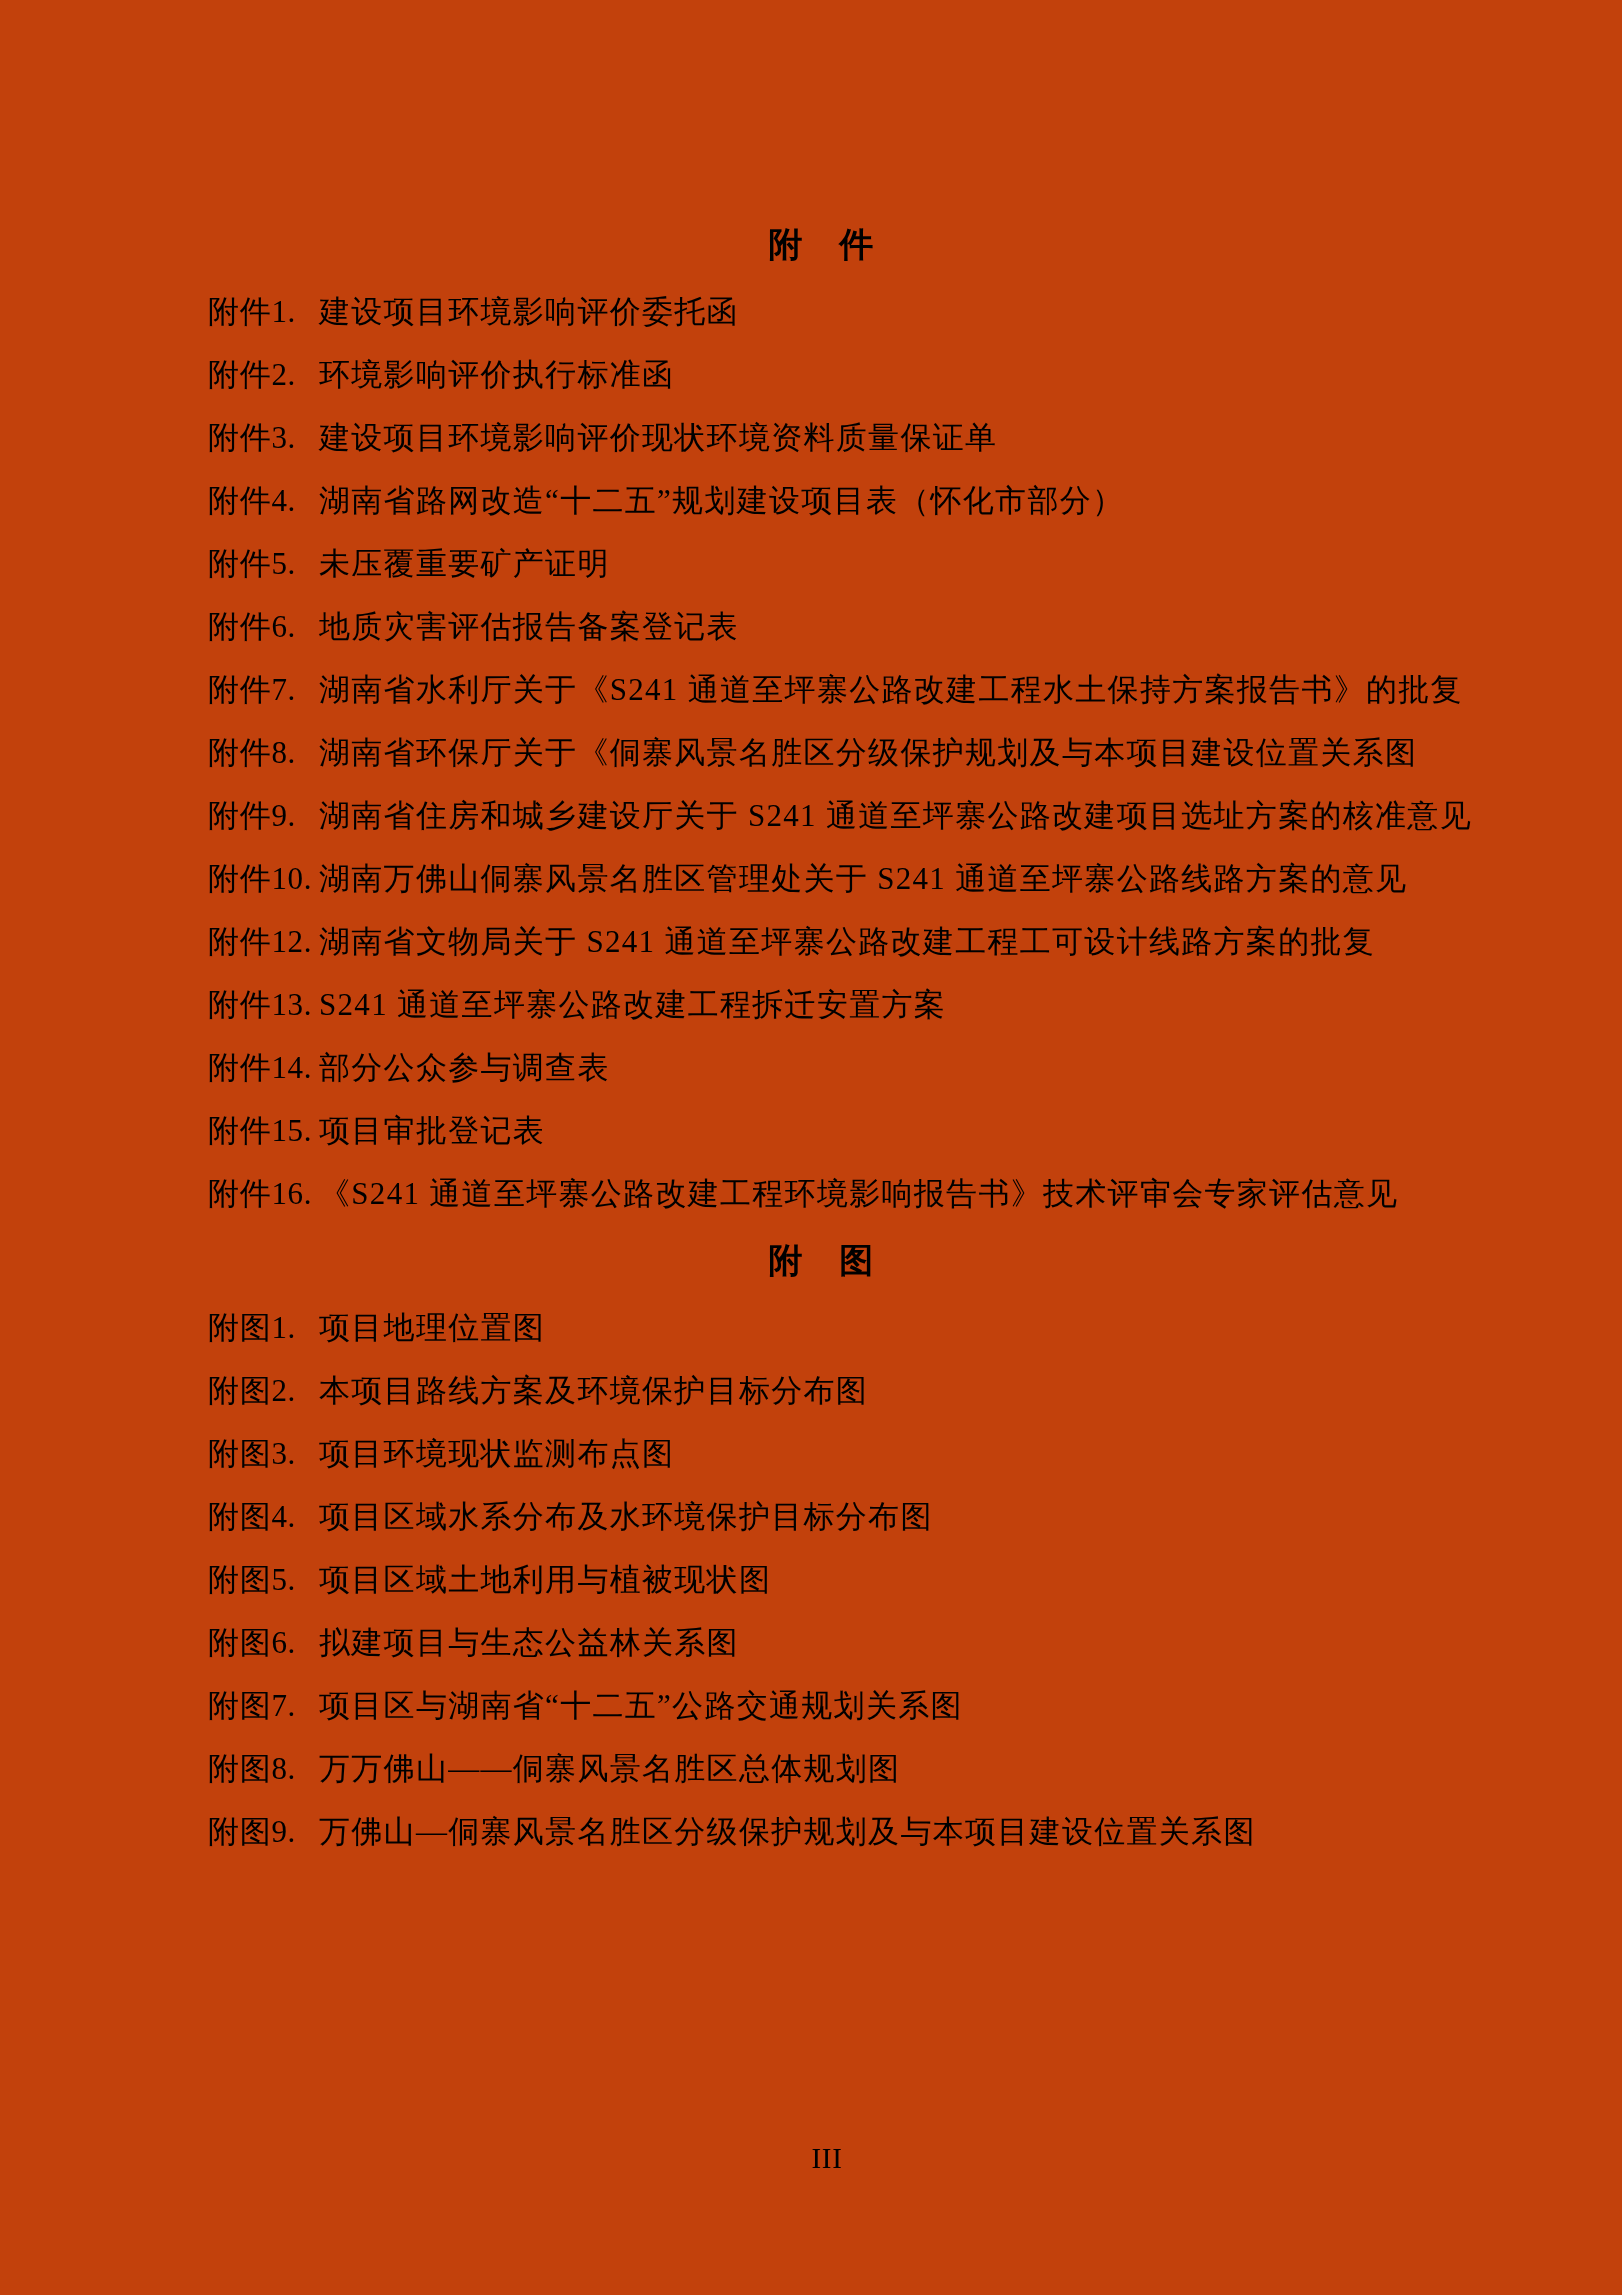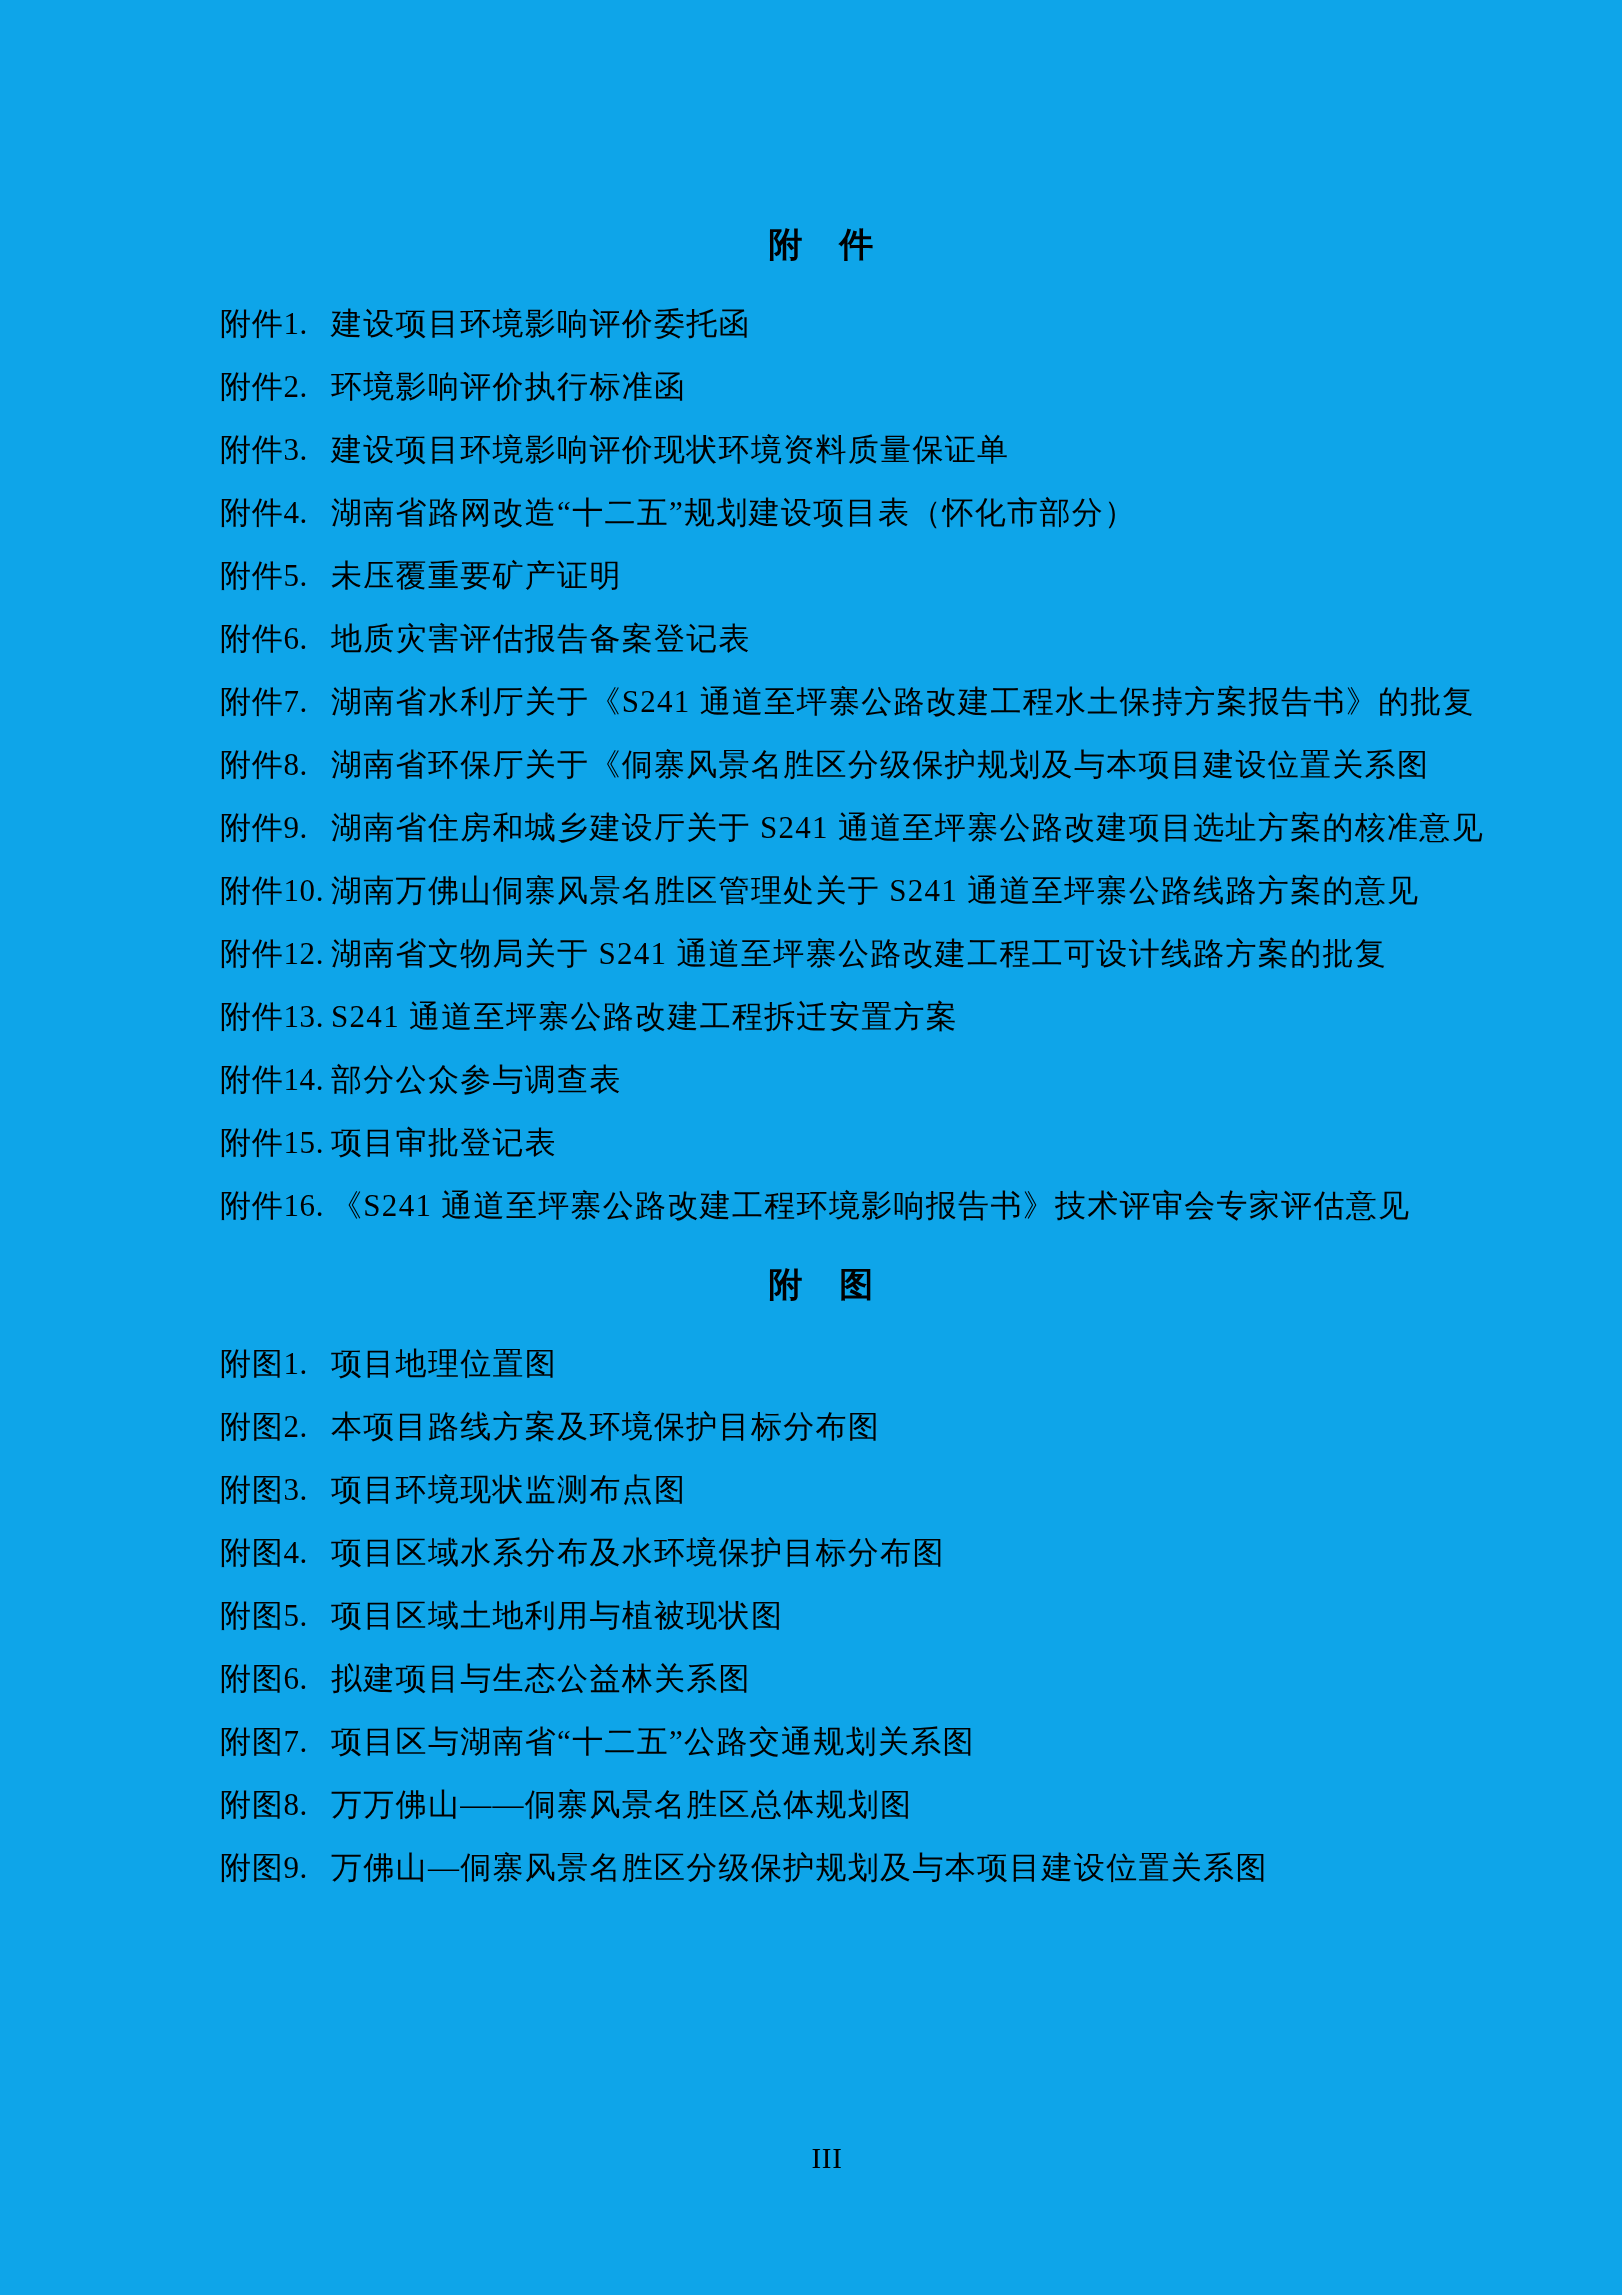--- a/index.html
+++ b/index.html
@@ -4,42 +4,42 @@
 <style>
   html, body {
     margin: 0;
     padding: 0;
     background: #ffffff;
   }
   .page {
     position: relative;
     width: 1622px;
     height: 2295px;
-    background: #0ea5e9;
+    background: #c2410c;
     color: #000000;
     font-family: "Liberation Serif", "DejaVu Serif", serif;
     overflow: hidden;
   }
   .content {
     position: absolute;
     left: 204px;
     right: 183px;
     top: 213px;
   }
   .section-title {
     margin: 0;
     font-size: 34px;
     line-height: 63px;
     font-weight: 700;
     text-align: center;
     letter-spacing: 1.3px;
     font-family: "DejaVu Sans", "Liberation Sans", sans-serif;
   }
   .doc-list {
-    margin: 16px;
+    margin: 4px;
   }
   .item {
     font-size: 31px;
     line-height: 63px;
     letter-spacing: 1.3px;
     white-space: nowrap;
   }
   .item .label {
     display: inline-block;
     width: 111px;

